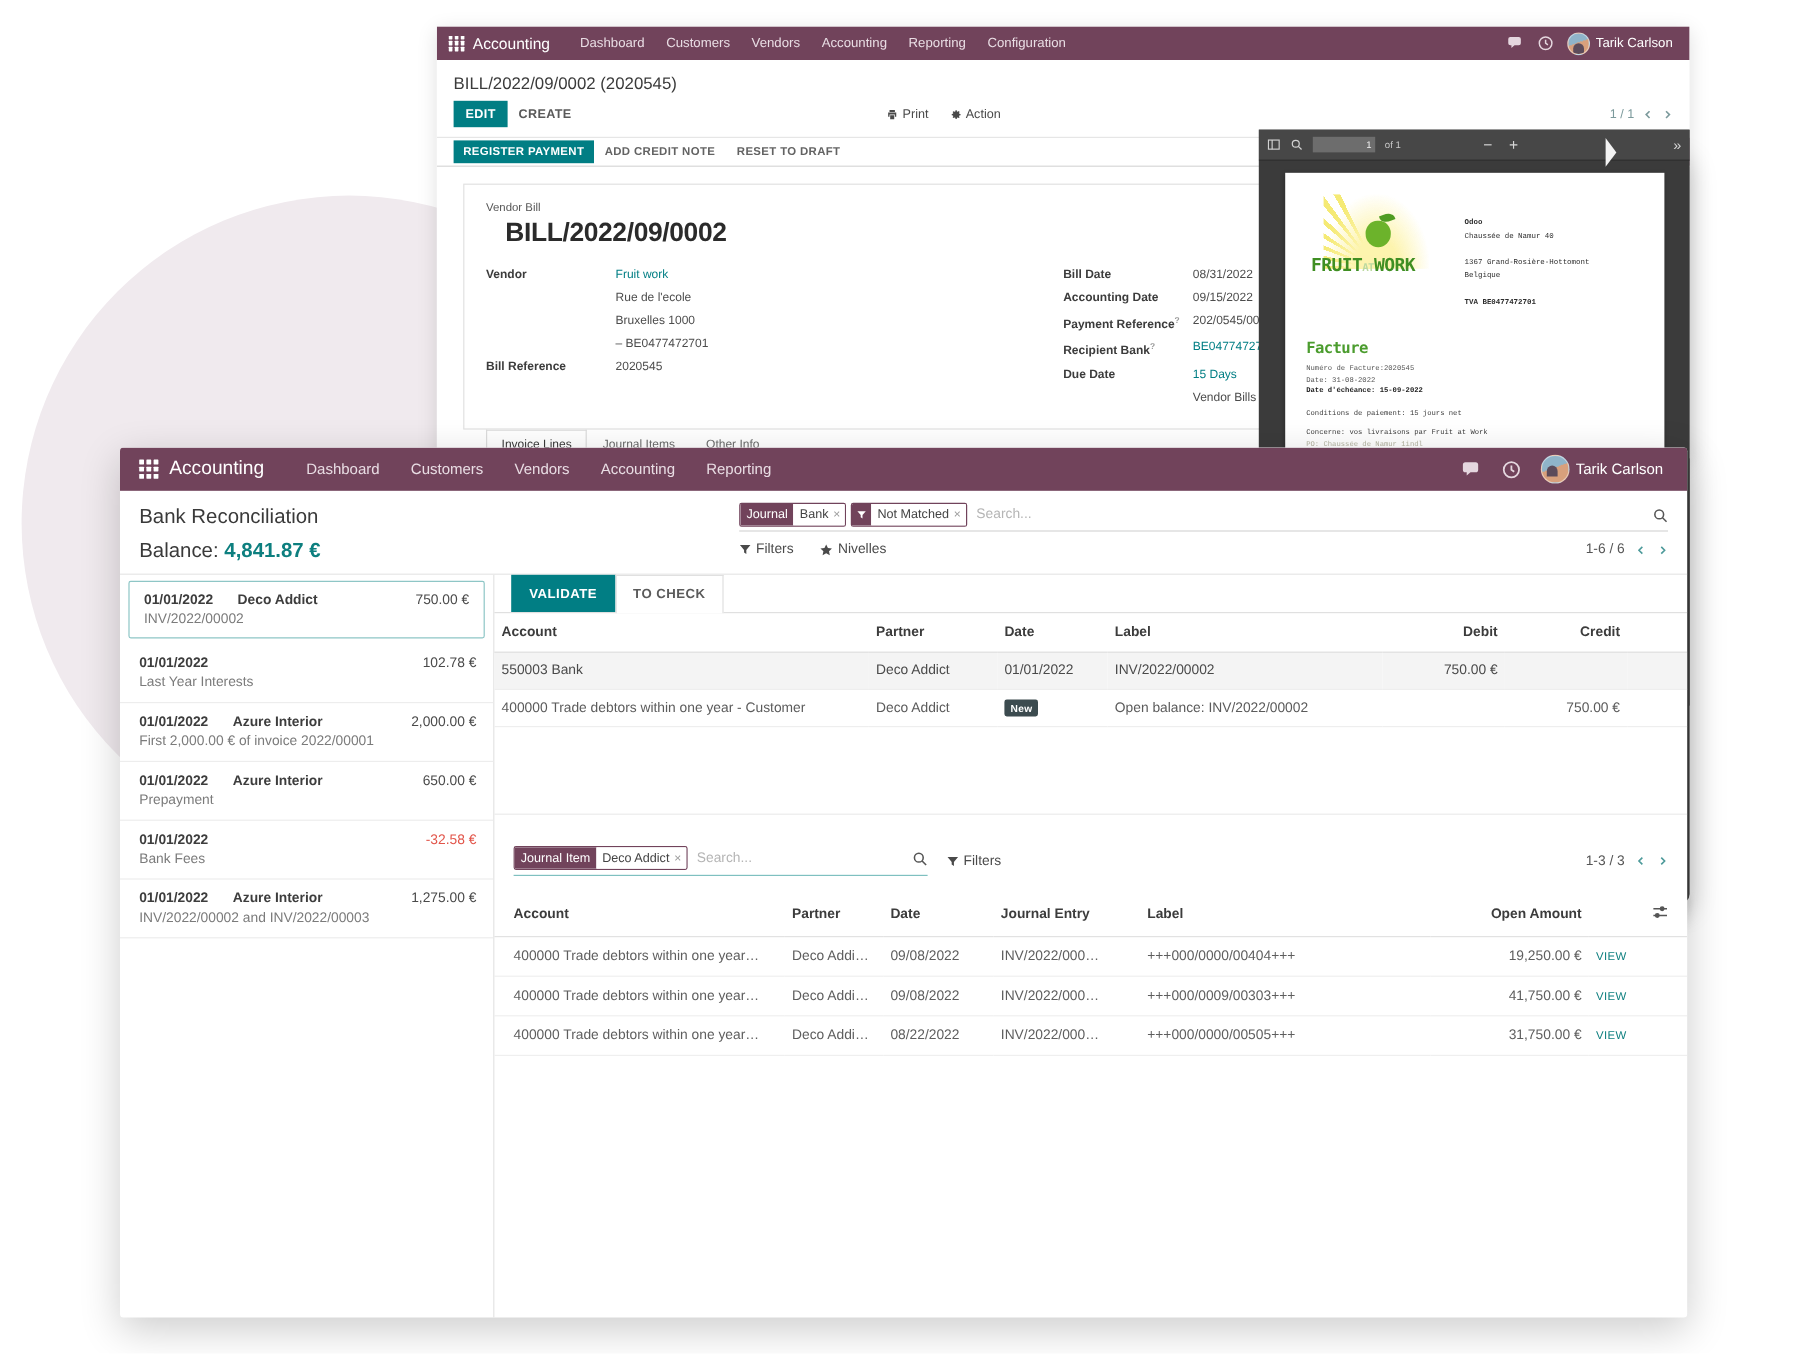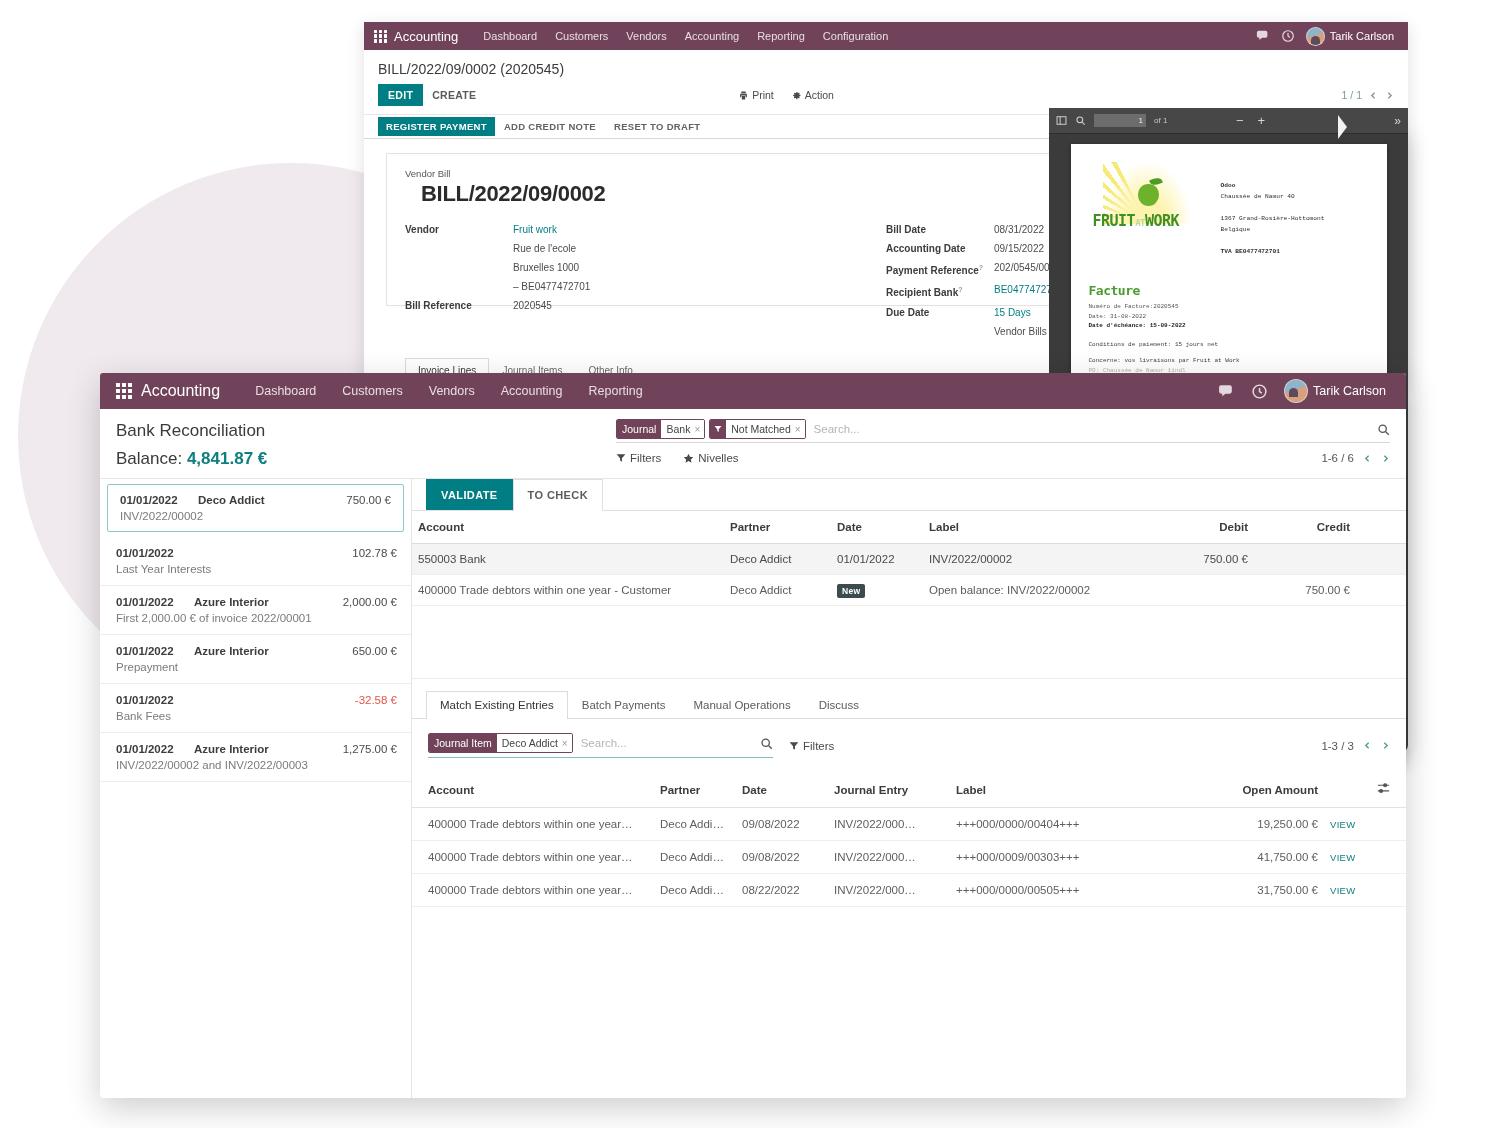--- a/index.html
+++ b/index.html
@@ -118,21 +118,21 @@
     content:"";position:absolute;left:0;top:0;width:0;height:0;
     border-top:12px solid transparent;border-bottom:12px solid transparent;border-left:9px solid #fff;
     z-index:2;
   }
   .pill.active::before{border-left-color:#f3f3f3;}
   .pill:first-child::before{display:none;}
 
   
   .bill-sheet{
     margin:14px 22px 0 22px;background:#fff;border:1px solid #e2e2e2;
-    padding:14px 18px 0 18px;height:153px;box-sizing:border-box;
+    padding:14px 18px 0 18px;height:205px;box-sizing:border-box;
   }
   .bill-type{font-size:9.5px;color:#555;margin-bottom:2px;}
   .bill-num{font-size:22px;font-weight:bold;color:#2b2b2b;margin:0 0 16px 16px;letter-spacing:-.3px;}
   .bill-cols{display:flex;}
   .bill-col{width:50%;}
   .frow{display:flex;margin-bottom:5px;font-size:10px;line-height:14px;}
   .flabel{width:108px;color:#3c3c3c;font-weight:bold;flex:0 0 auto;}
   .fval{color:#4c4c4c;}
   .fval.link{color:#017e84;}
   .sup{font-size:7px;vertical-align:super;color:#9a9a9a;}
@@ -798,26 +798,20 @@
               <td>Open balance: INV/2022/00002</td>
               <td class="num"></td>
               <td class="num">750.00 €</td>
               <td></td>
             </tr>
           </tbody>
       </table>
       <div class="je-spacer"></div>
 
       <div class="match-zone">
-        <div class="mtabs">
-          <span class="mtab active">Match Existing Entries</span>
-          <span class="mtab">Batch Payments</span>
-          <span class="mtab">Manual Operations</span>
-          <span class="mtab">Discuss</span>
-        </div>
 
         <div class="msearch-row">
           <span class="msearch">
             <span class="facet">
               <span class="facet-key">Journal Item</span>
               <span class="facet-val">
                 <span>Deco Addict</span>
                 <span class="facet-x">×</span>
               </span>
             </span>

